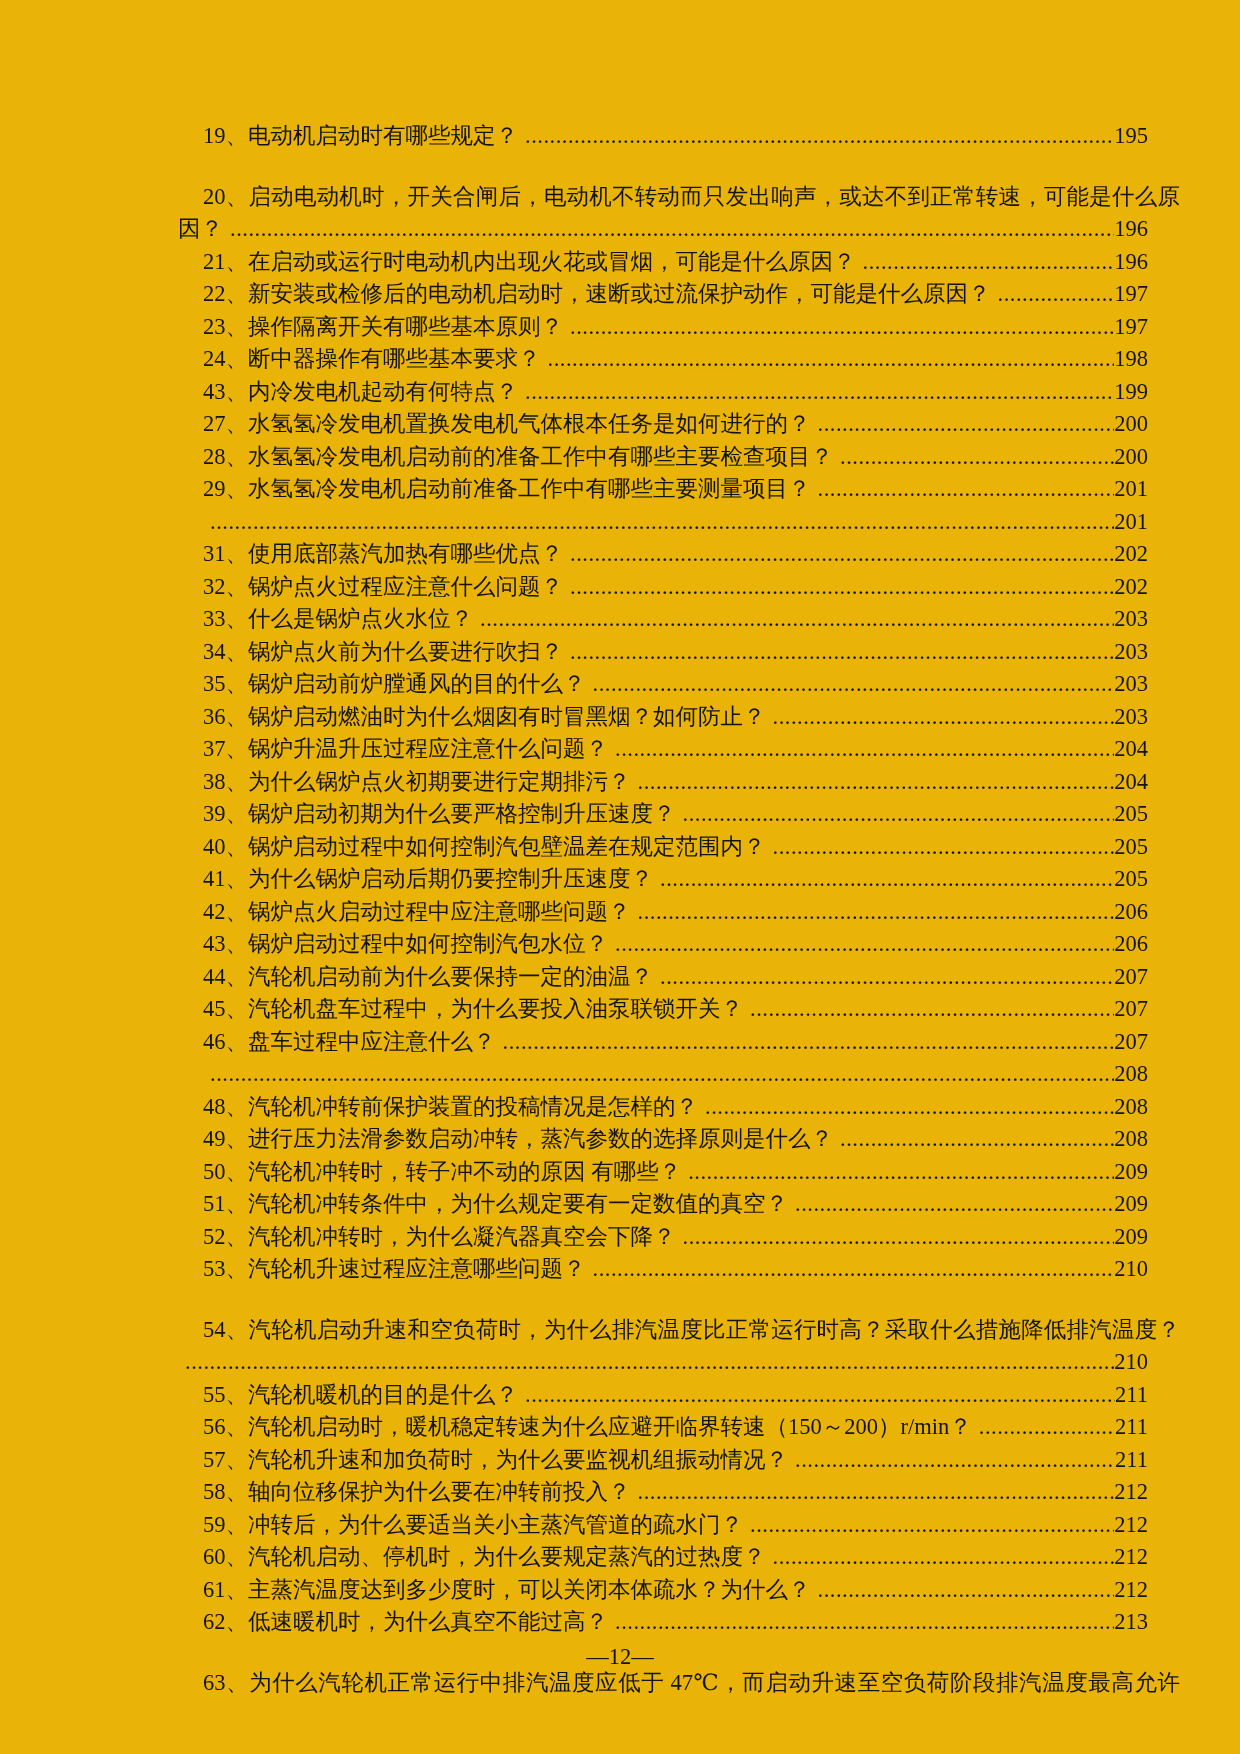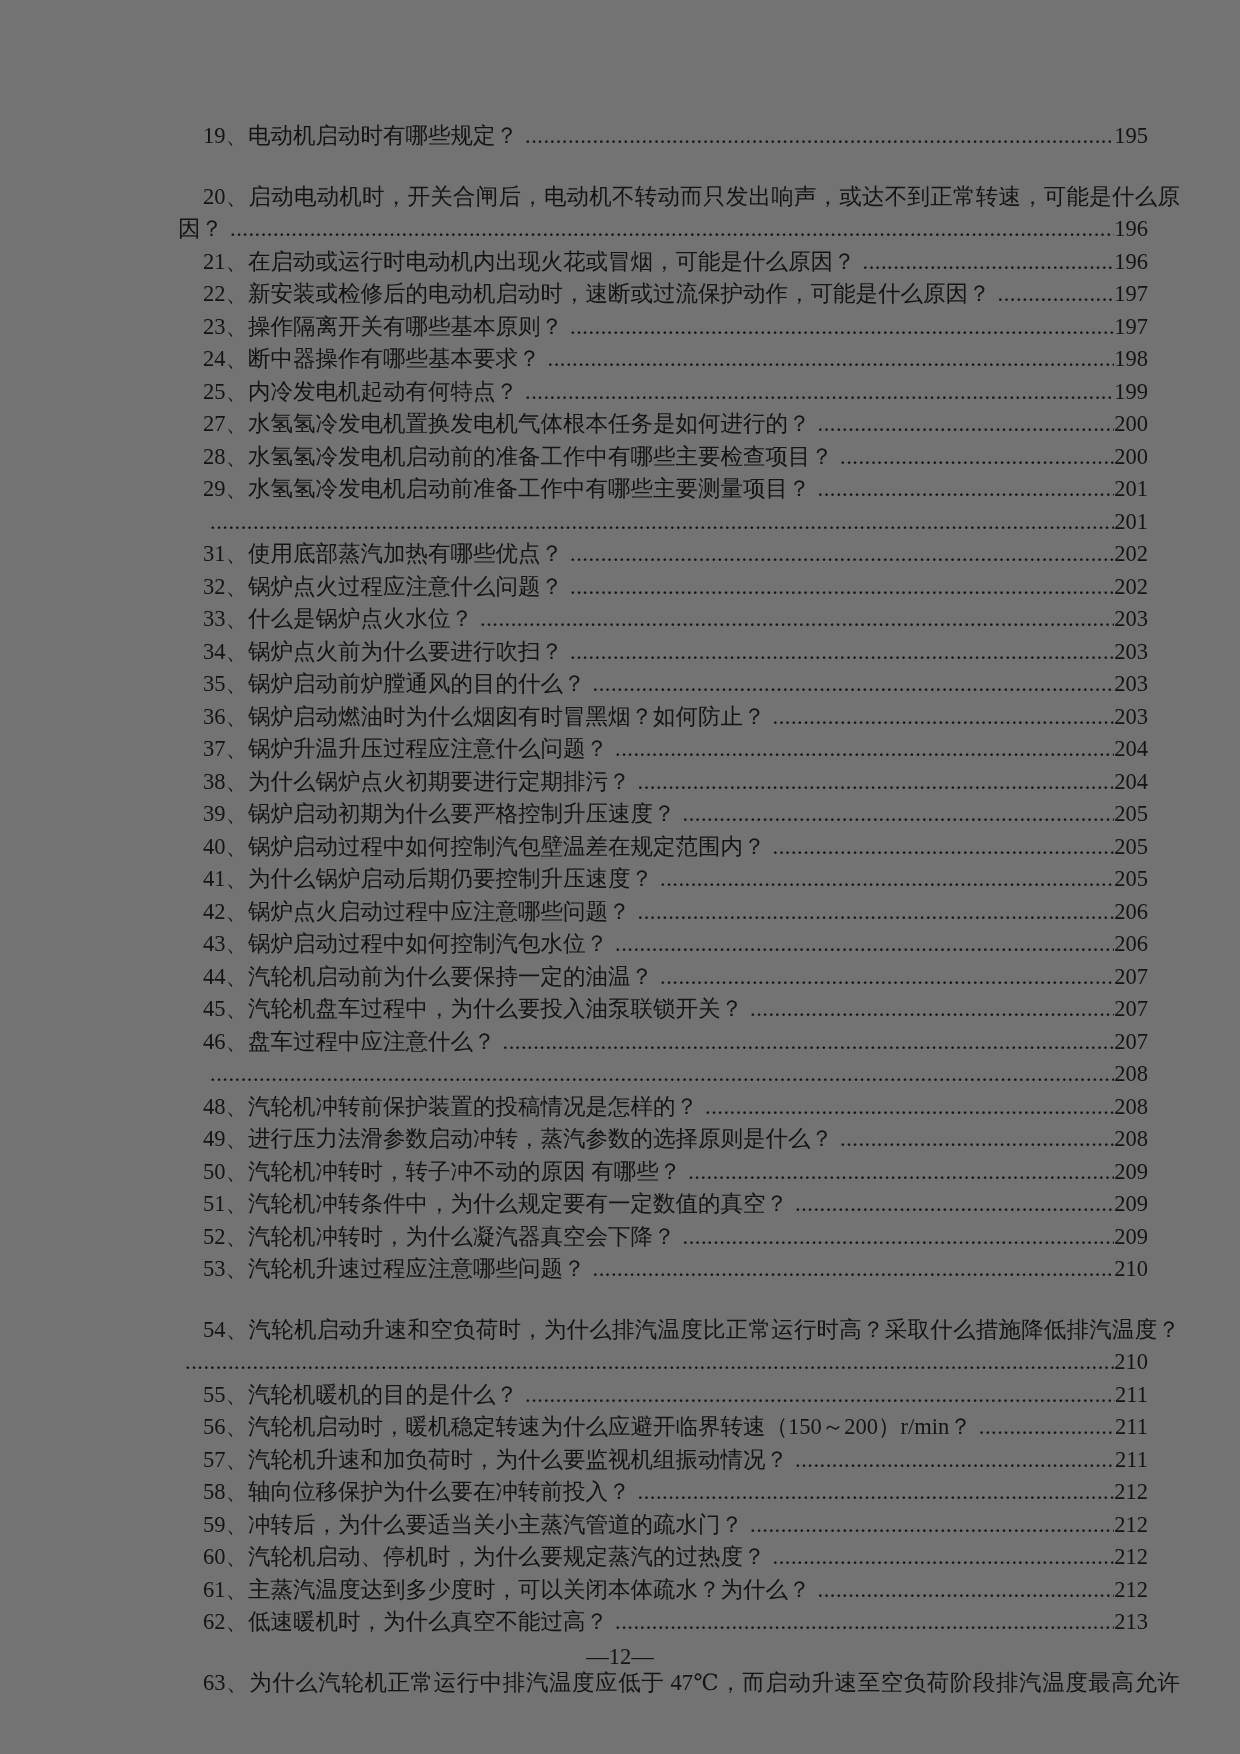--- a/index.html
+++ b/index.html
@@ -11,21 +11,21 @@
     width: 1240px;
     height: 1754px;
     font-family: "Liberation Serif", "DejaVu Serif", serif;
     color: #141414;
     overflow: hidden;
   }
   .page {
     position: relative;
     width: 1240px;
     height: 1754px;
-    background: #737373;
+    background: #eab308;
   }
   .toc {
     position: absolute;
     left: 178px;
     top: 120px;
     width: 1002px;
     font-size: 22.5px;
     line-height: 32.5px;
   }
   .line {
@@ -99,21 +99,21 @@
         <span class="txt">23、操作隔离开关有哪些基本原则？</span>
         <span class="dots">................................................................................................................................................................................................................................................................................................................................................................................................................</span>
         <span class="pg">197</span>
       </div>
       <div class="line dotline first">
         <span class="txt">24、断中器操作有哪些基本要求？</span>
         <span class="dots">................................................................................................................................................................................................................................................................................................................................................................................................................</span>
         <span class="pg">198</span>
       </div>
       <div class="line dotline first">
-        <span class="txt">25、内冷发电机起动有何特点？</span>
+        <span class="txt">43、内冷发电机起动有何特点？</span>
         <span class="dots">................................................................................................................................................................................................................................................................................................................................................................................................................</span>
         <span class="pg">199</span>
       </div>
       <div class="line dotline first">
         <span class="txt">27、水氢氢冷发电机置换发电机气体根本任务是如何进行的？</span>
         <span class="dots">................................................................................................................................................................................................................................................................................................................................................................................................................</span>
         <span class="pg">200</span>
       </div>
       <div class="line dotline first">
         <span class="txt">28、水氢氢冷发电机启动前的准备工作中有哪些主要检查项目？</span>

